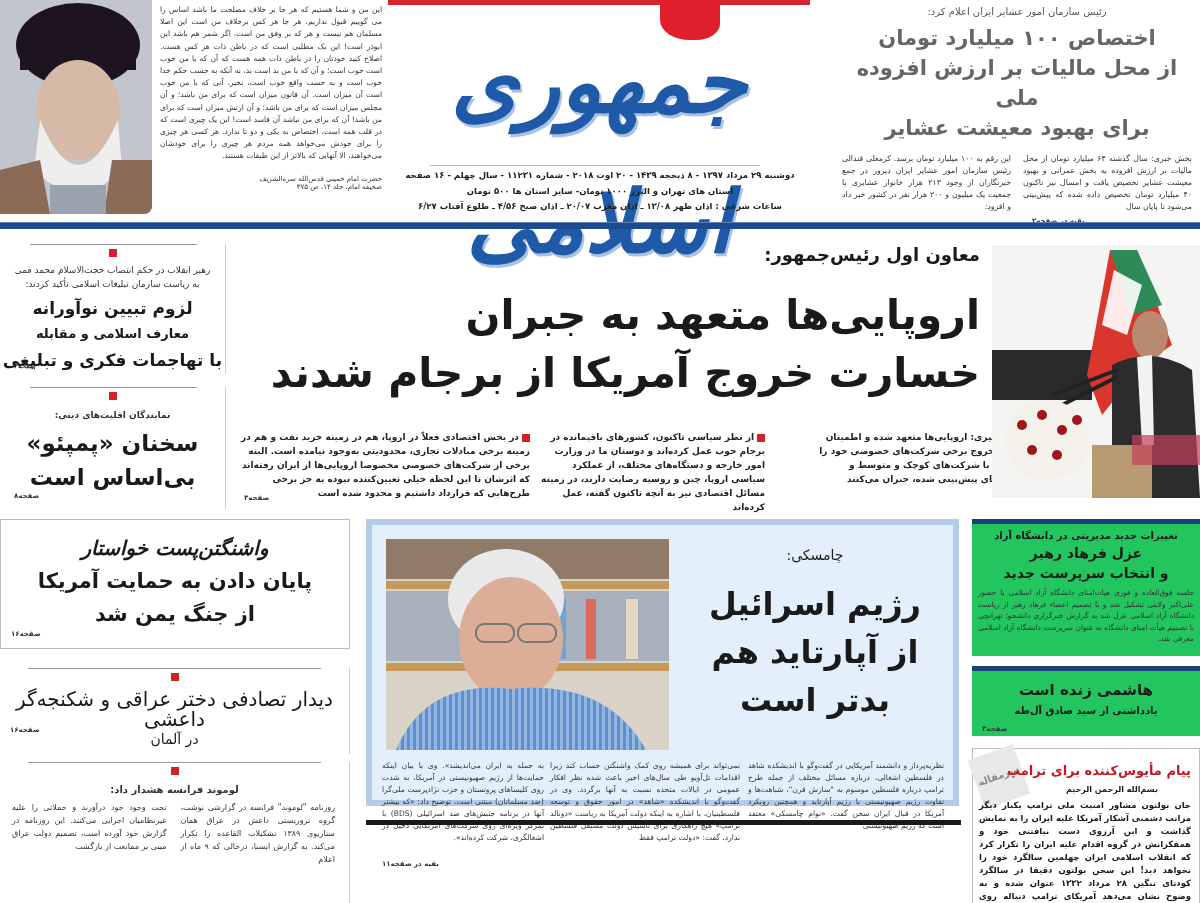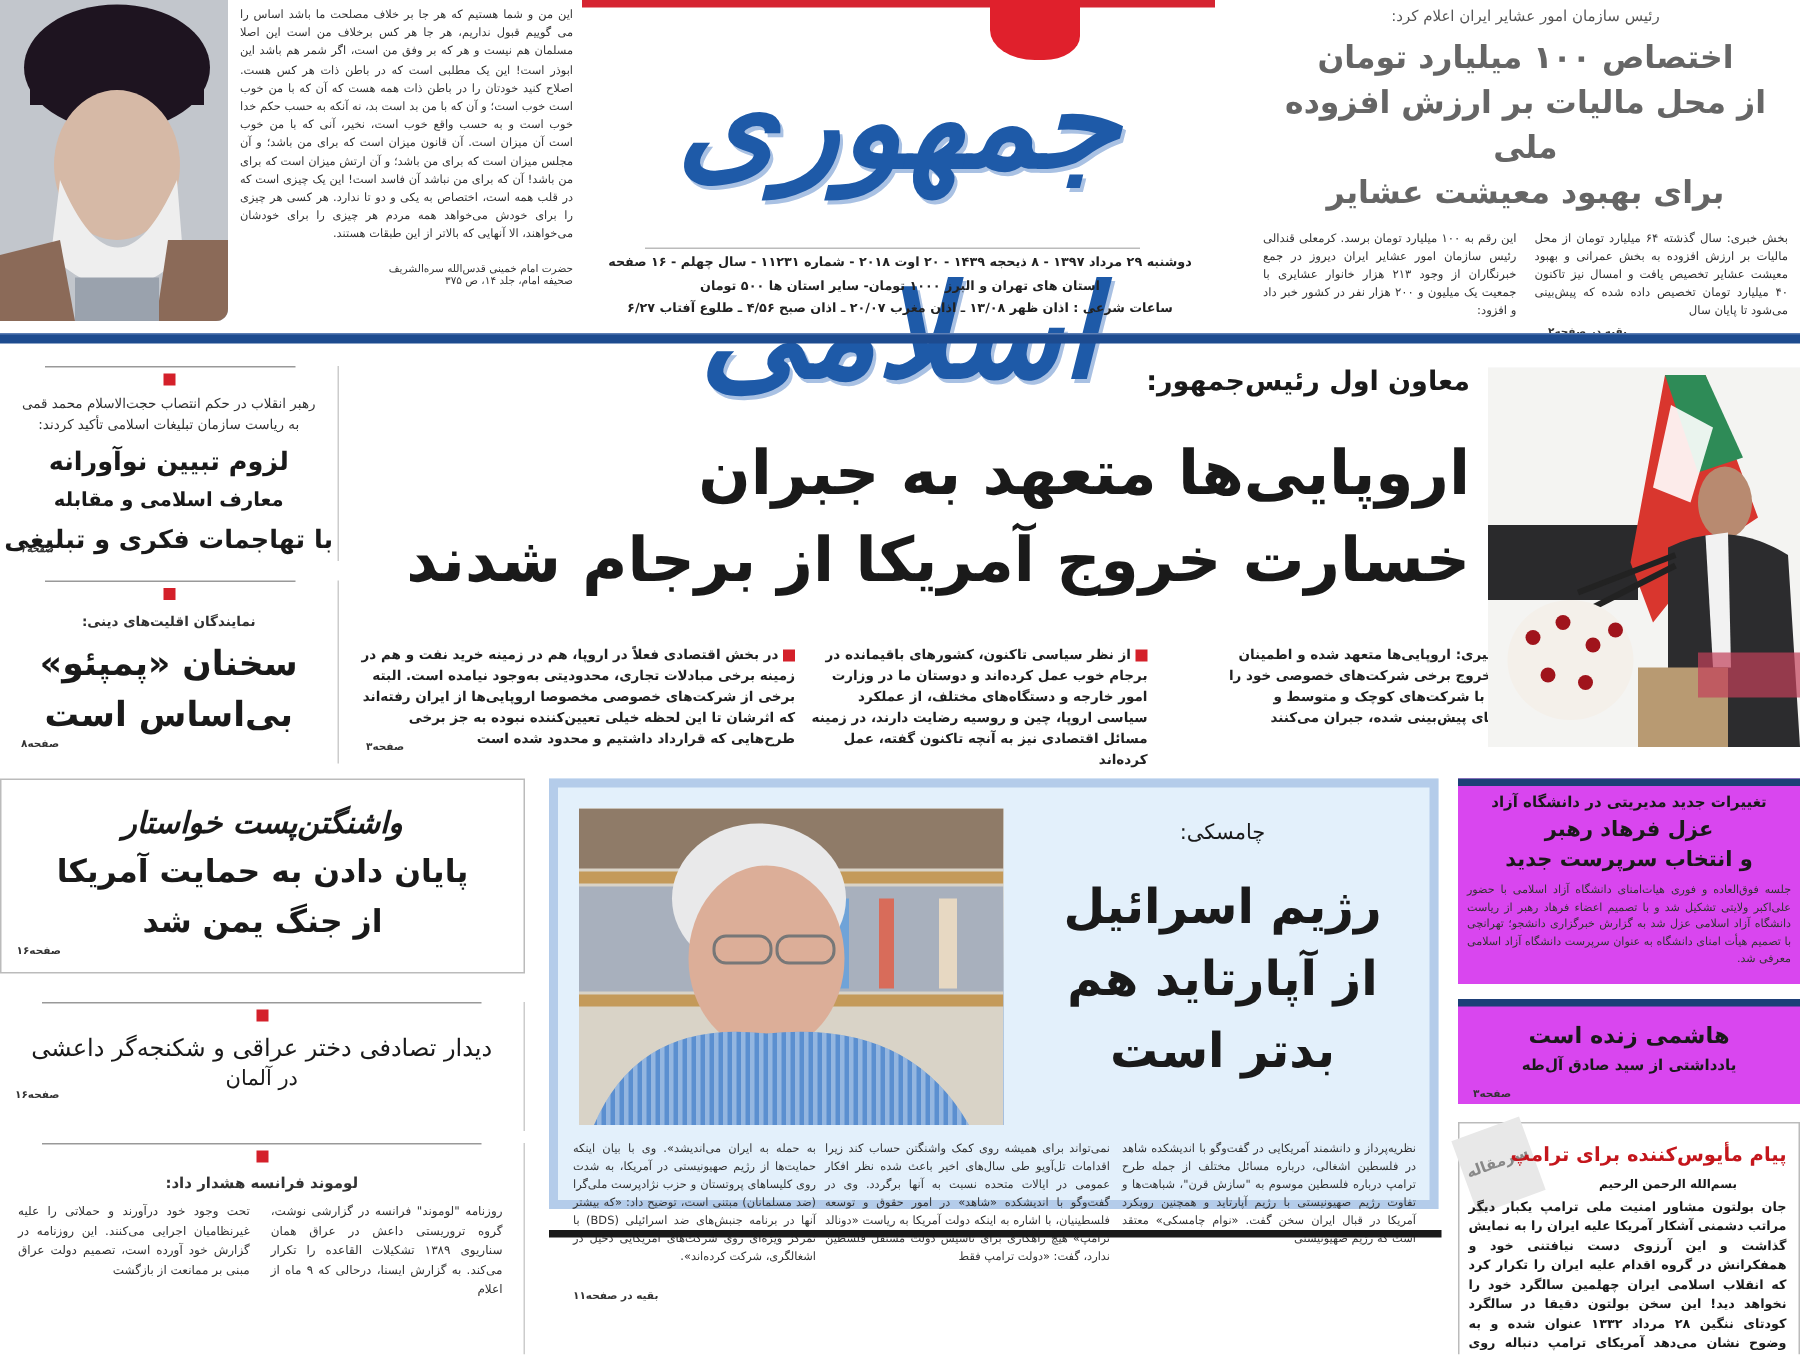--- a/index.html
+++ b/index.html
@@ -44,21 +44,21 @@
   .left-box { left: 0; width: 226px; border-right: 1px solid #ccc; }
   .lb-sub { font-size: 9px; color: #333; text-align: center; line-height: 14px; }
   .lb-hl { font-weight: bold; text-align: center; }
   .page-ref { font-size: 7px; color: #333; font-weight: bold; }
 
   
   #chomsky-box { left: 366px; top: 519px; width: 593px; height: 287px; background: #e3f0fb; border: 6px solid #b4ccea; }
   #chomsky-photo { left: 386px; top: 539px; width: 283px; height: 211px; background: linear-gradient(180deg,#b8a48a 0%,#d8cfc1 25%,#9da6b2 50%,#6a9ad8 80%,#5a86c6 100%); }
 
   
-  .gray-box { background: #d946ef; border-top: 5px solid #1d3f78; }
+  .gray-box { background: #22c55e; border-top: 5px solid #1d3f78; }
 
   
   #bottom-rule { left: 366px; top: 820px; width: 595px; height: 5px; background: #1a1a1a; }
 </style>
 </head>
 <body>
 
 <div id="khomeini-photo" class="abs photo">
   <svg width="152" height="214" viewBox="0 0 152 214">
     <rect x="0" y="0" width="152" height="214" fill="#c2c6cc"></rect>
@@ -161,21 +161,21 @@
 <div class="abs" style="left:0;top:519px;width:350px;height:130px;border:1px solid #bbb;">
   <p class="lb-hl" style="font-size:20px;line-height:33px;margin-top:12px;font-style:italic;">واشنگتن‌پست خواستار</p>
   <p class="lb-hl" style="font-size:21px;line-height:33px;">پایان دادن به حمایت آمریکا</p>
   <p class="lb-hl" style="font-size:21px;line-height:33px;">از جنگ یمن شد</p>
   <p class="page-ref abs" style="left:10px;top:110px;">صفحه۱۶</p>
 </div>
 
 <div class="abs" style="left:0;top:668px;width:350px;height:86px;border-right:1px solid #ccc;">
   <div class="hline" style="margin:0 28px 0 28px;"></div>
   <div class="red-sq" style="margin-top:4px;"></div>
-  <p class="lb-hl" style="font-size:16px;line-height:20px;margin-top:8px;font-weight:normal;">دیدار تصادفی دختر عراقی و شکنجه‌گر داعشی</p>
+  <p class="lb-hl" style="font-size:20px;line-height:20px;margin-top:8px;font-weight:normal;">دیدار تصادفی دختر عراقی و شکنجه‌گر داعشی</p>
   <p class="lb-hl" style="font-size:14px;line-height:20px;font-weight:normal;">در آلمان</p>
   <p class="page-ref abs" style="left:10px;top:58px;">صفحه۱۶</p>
 </div>
 
 <div class="abs" style="left:0;top:762px;width:350px;height:141px;border-right:1px solid #ccc;">
   <div class="hline" style="margin:0 28px 0 28px;"></div>
   <div class="red-sq" style="margin-top:4px;"></div>
   <p class="lb-sub bold" style="margin-top:8px;font-size:10px;">لوموند فرانسه هشدار داد:</p>
   <div style="display:flex;gap:14px;padding:4px 14px 0 12px;">
     <p class="small" style="flex:1;font-size:8px;line-height:13px;text-align:justify;">روزنامه "لوموند" فرانسه در گزارشی نوشت، گروه تروریستی داعش در عراق همان سناریوی ۱۳۸۹ تشکیلات القاعده را تکرار می‌کند. به گزارش ایسنا، درحالی که ۹ ماه از اعلام</p>

